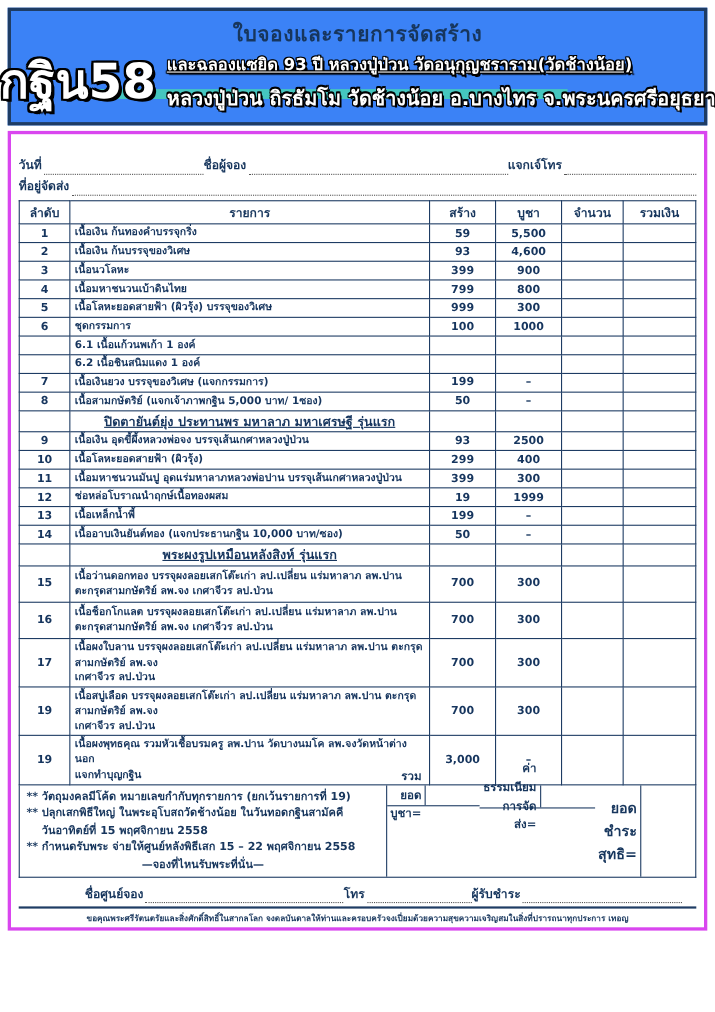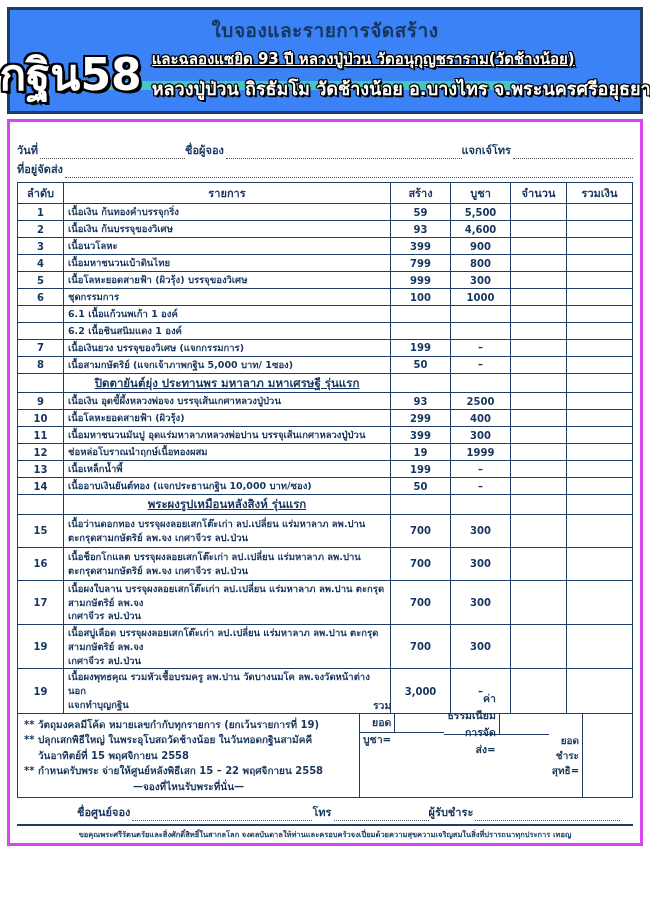--- a/index.html
+++ b/index.html
@@ -45,21 +45,21 @@
 
   
   .foot-grid { display:flex; border:1.4px solid #1e3c64; border-top:none; }
   .notes { flex:1 1 auto; padding:3px 6px; font-size:10px; font-weight:bold; color:#17365d; line-height:1.55; }
   .note.indent { padding-left:14px; }
   .note.center { text-align:center; }
   .totals { flex:0 0 242px; border-left:1.4px solid #1e3c64; display:flex; }
   .t-row { display:flex; border-bottom:1.4px solid #1e3c64; }
   .t-row:last-child { border-bottom:none; flex:1; }
   .t-label { flex:1; text-align:right; font-size:10.5px; font-weight:bold; color:#17365d; padding:2px 3px; display:flex; align-items:center; justify-content:flex-end; }
-  .t-label.big { font-size:10px; }
+  .t-label.big { font-size:13px; }
   .t-val { flex:0 0 50px; border-left:1.4px solid #1e3c64; }
   .t-row.h1 { height:19px; } .t-row.h2 { height:21px; }
 
   
   .sig-line { display:flex; align-items:flex-end; font-size:11px; font-weight:bold; color:#17365d; height:26px; padding:0 10px 3px 60px; }
   .sig-line .dotline { height:13px; }
   .sig-d1 { flex:0 0 180px; } .sig-d2 { flex:0 0 95px; } .sig-d3 { flex:0 0 145px; }
   .blessing { border-top:2px solid #1e3c64; text-align:center; font-size:7.5px; font-weight:bold; color:#17365d; padding:2px 4px 3px; }
 </style>
 </head>

